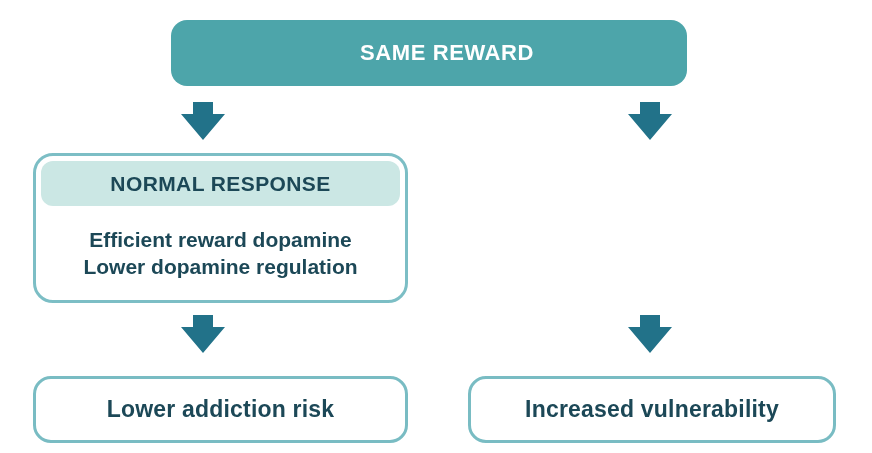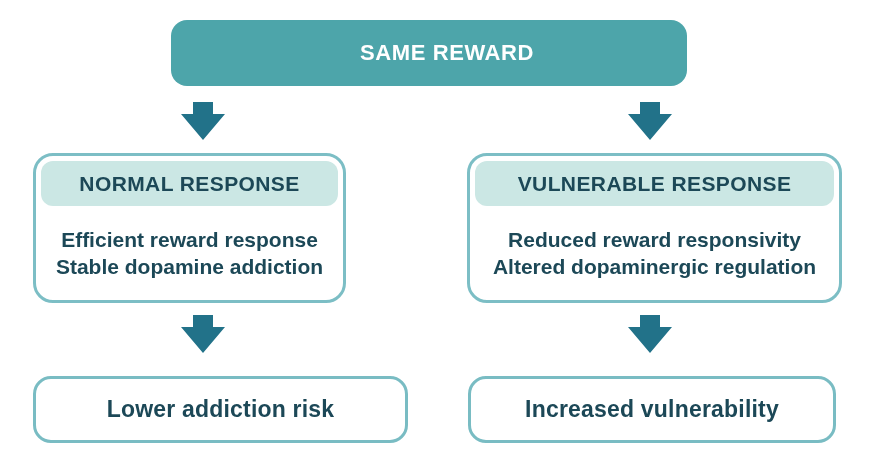--- a/index.html
+++ b/index.html
@@ -46,21 +46,21 @@
   .a2-right { left: 628px; top: 315px; }
   .response-box {
     position: absolute;
     top: 153px;
     height: 150px;
     background: #ffffff;
     border: 3px solid #7CBEC5;
     border-radius: 20px;
     box-sizing: border-box;
   }
-  .response-left  { left: 33px;  width: 313px; }
+  .response-left  { left: 33px;  width: 375px; }
   .response-right { left: 467px; width: 375px; }
   .band {
     position: absolute;
     left: 5px;
     right: 5px;
     top: 5px;
     height: 45px;
     background: #CBE7E4;
     border-radius: 12px;
     display: flex;
@@ -128,34 +128,25 @@
   </svg>
   <svg class="arrow a1-right" viewBox="0 0 44 38">
     <polygon points="12,0 32,0 32,12 44,12 22,38 0,12 12,12"></polygon>
   </svg>
 
   <div class="response-box response-left">
     <div class="band">
       <span class="header">NORMAL RESPONSE</span>
     </div>
     <div class="resp-body">
-      <div class="line">Efficient reward response</div>
-      <div class="line">Stable dopamine addiction</div>
+      <div class="line">Efficient reward dopamine</div>
+      <div class="line">Lower dopamine regulation</div>
     </div>
   </div>
 
-  <div class="response-box response-right">
-    <div class="band">
-      <span class="header">VULNERABLE RESPONSE</span>
-    </div>
-    <div class="resp-body">
-      <div class="line">Reduced reward responsivity</div>
-      <div class="line">Altered dopaminergic regulation</div>
-    </div>
-  </div>
 
   <svg class="arrow a2-left" viewBox="0 0 44 38">
     <polygon points="12,0 32,0 32,12 44,12 22,38 0,12 12,12"></polygon>
   </svg>
   <svg class="arrow a2-right" viewBox="0 0 44 38">
     <polygon points="12,0 32,0 32,12 44,12 22,38 0,12 12,12"></polygon>
   </svg>
 
   <div class="outcome-box outcome-left">
     <span class="label">Lower addiction risk</span>

